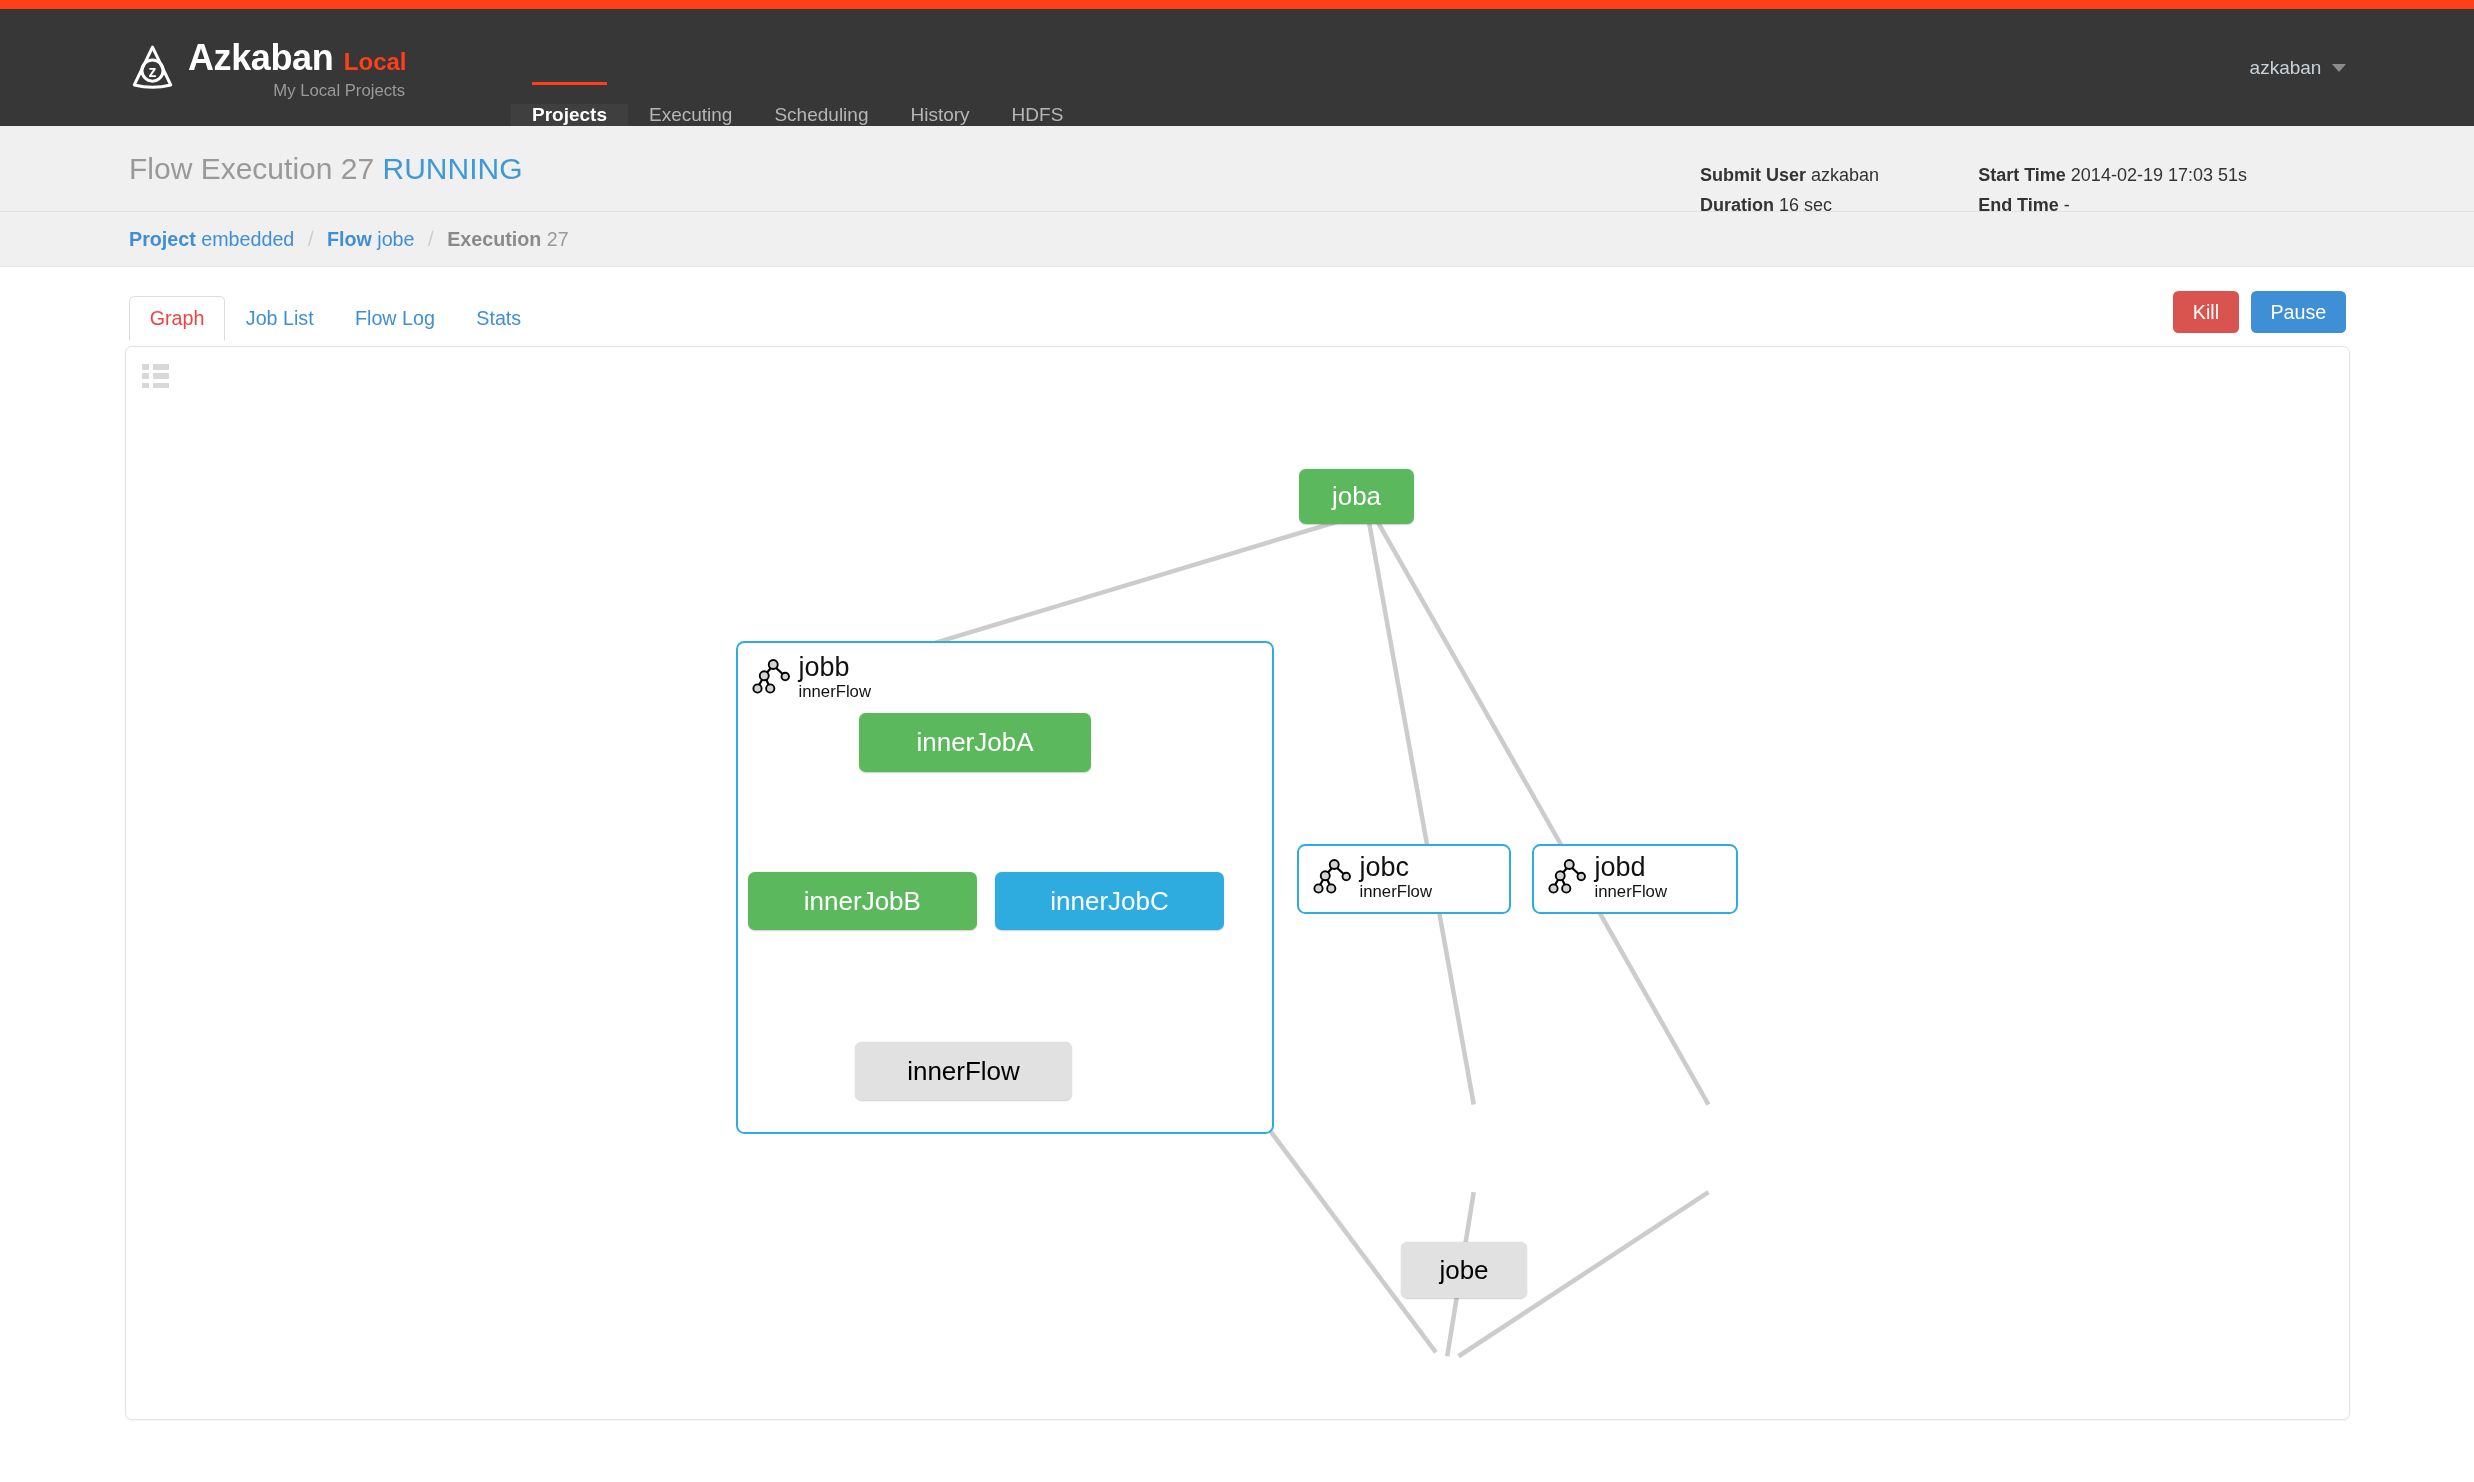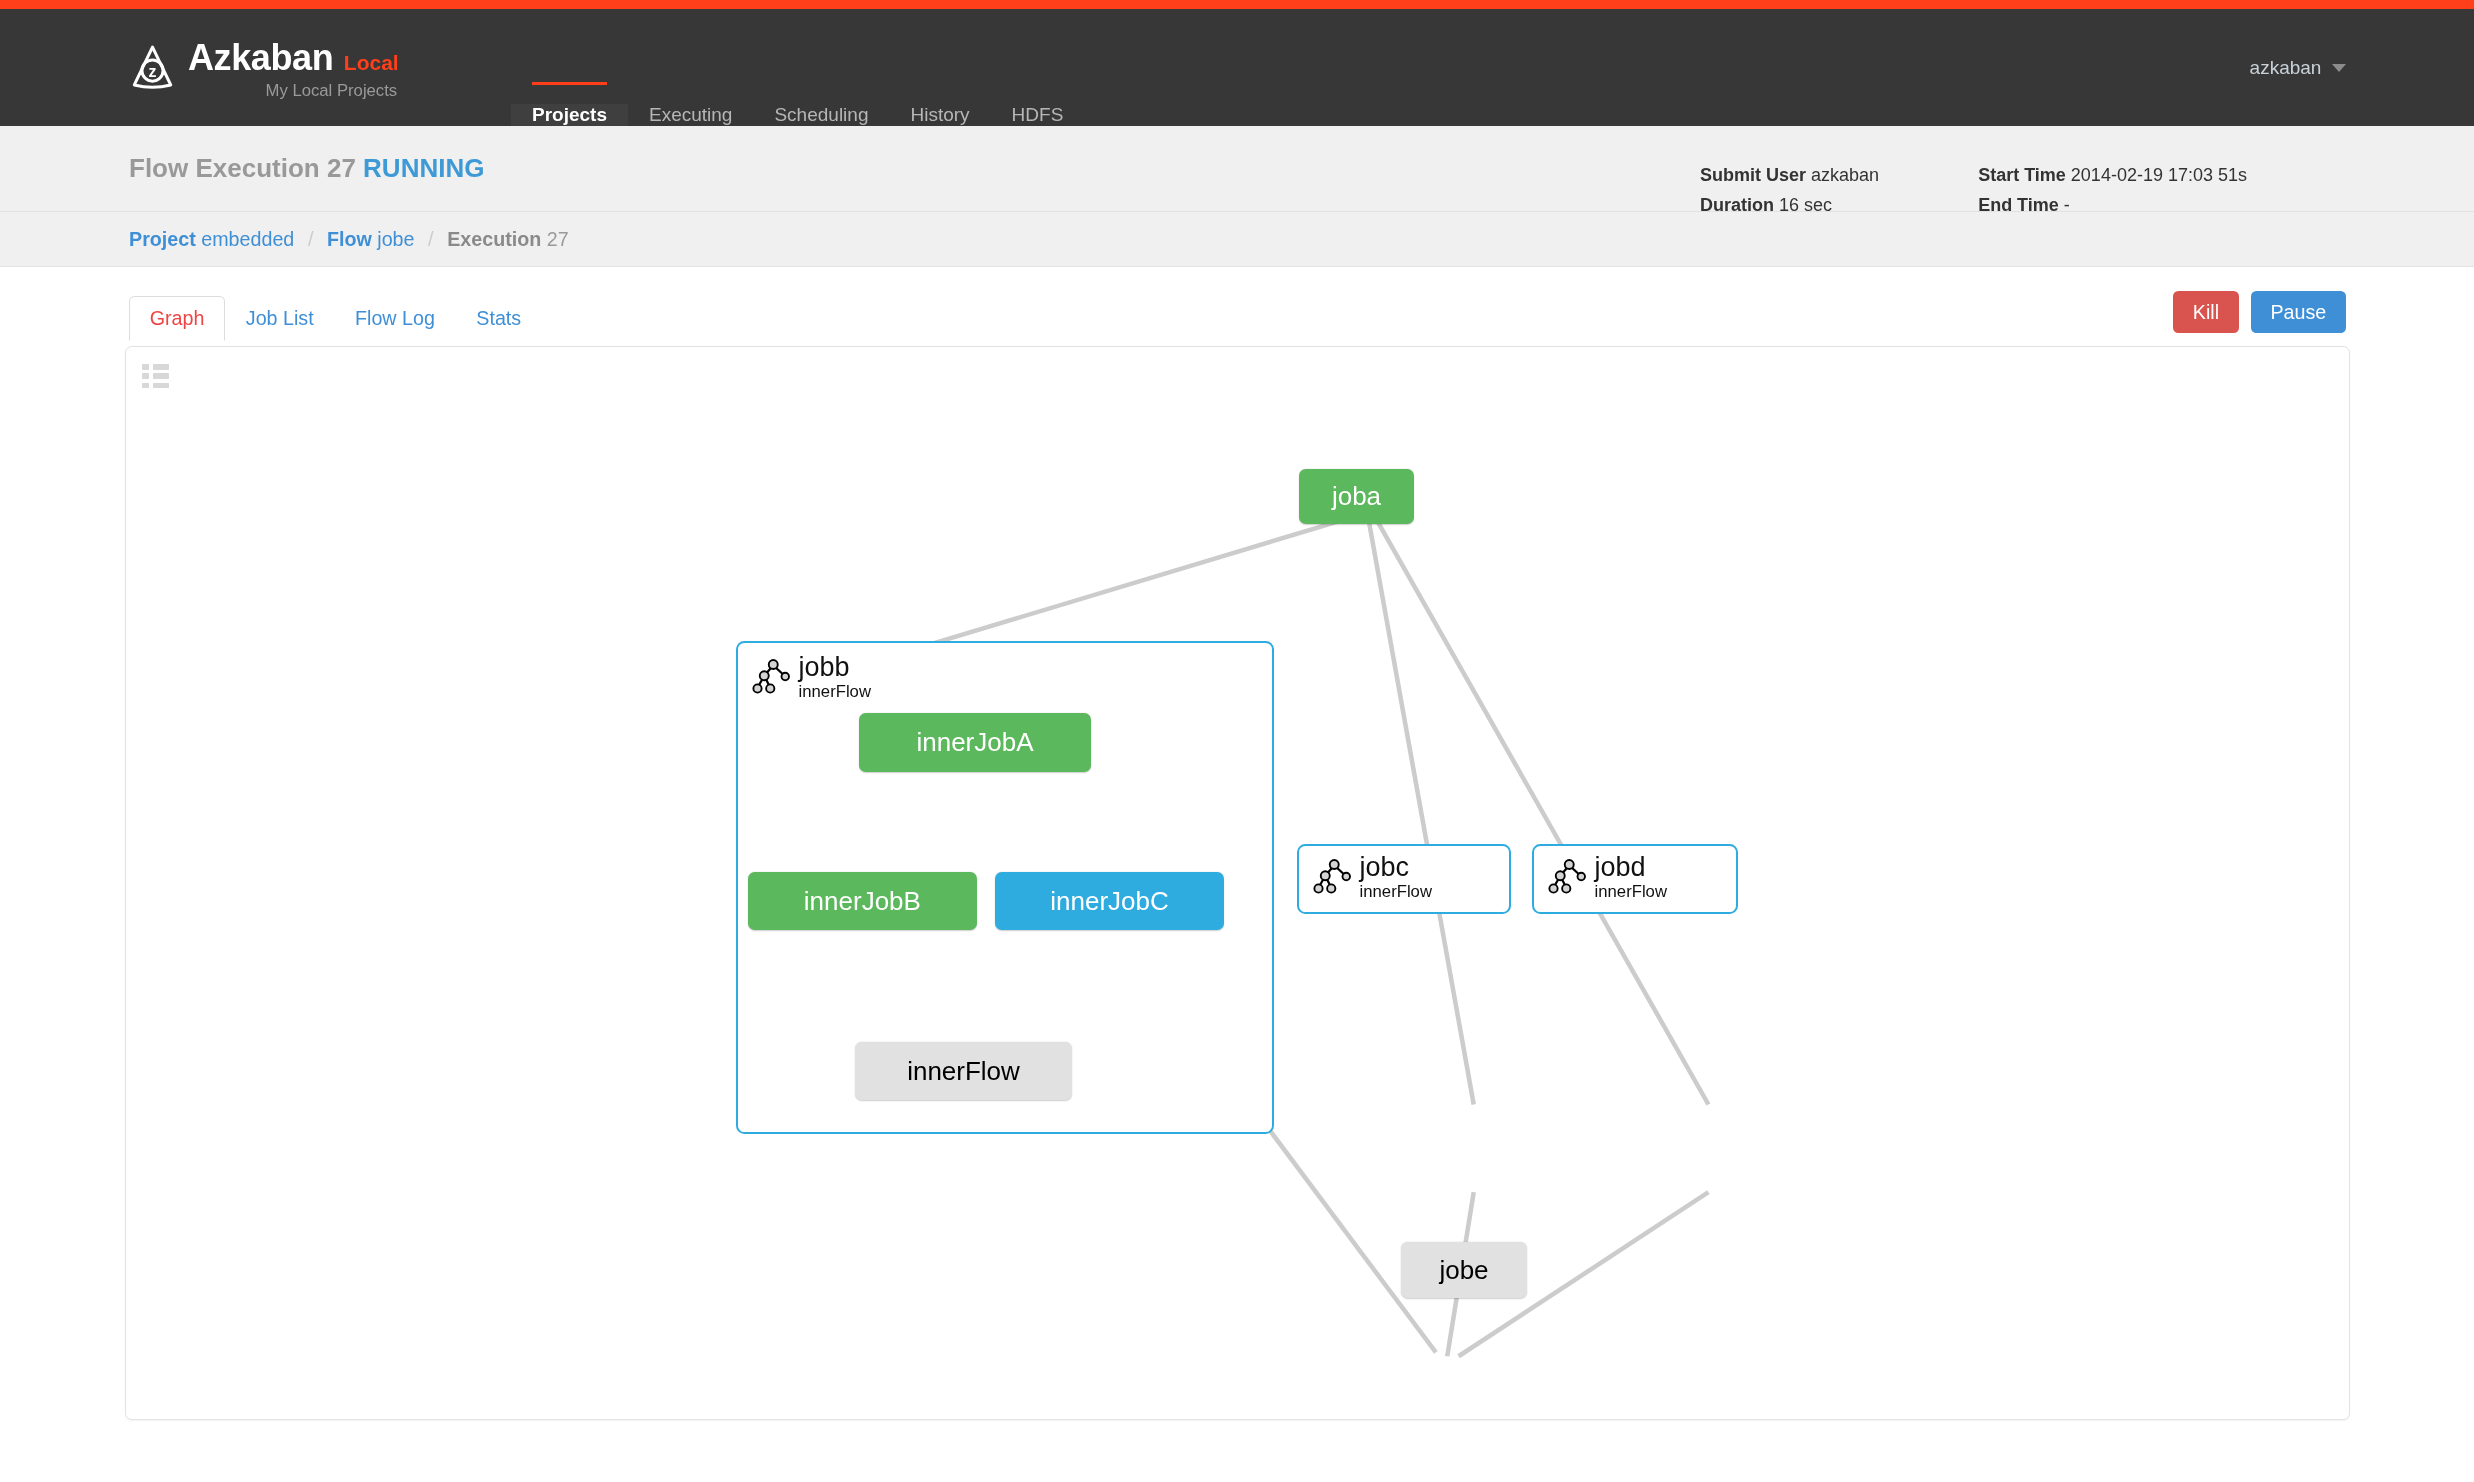--- a/index.html
+++ b/index.html
@@ -21,21 +21,21 @@
     align-items: stretch; position: relative;
   }
   .brand-block {
     width: 511px; display: flex; align-items: center;
     padding-left: 129px; position: relative;
   }
   .brand-logo { width: 47px; height: 47px; margin-right: 12px; flex: none; }
   .brand-text-wrap { position: relative; padding-top: 3px; }
   .brand-line { display: flex; align-items: baseline; }
   .brand-name { color: #ffffff; font-size: 36px; font-weight: bold; letter-spacing: -0.4px; }
-  .brand-tag { color: #ff3f19; font-size: 21px; font-weight: bold; margin-left: 10.6px; }
+  .brand-tag { color: #ff3f19; font-size: 24px; font-weight: bold; margin-left: 10.6px; }
   .brand-sub {
     color: #9a9a9a; font-size: 16.7px; text-align: right; margin-top: 1.5px;
     padding-right: 1.5px;
   }
   .nav-items { display: flex; align-items: flex-end; }
   .nav-item {
     display: flex; align-items: center; padding: 0 21px;
     color: #b6b6b6; font-size: 19px; cursor: pointer; position: relative;
     text-decoration: none;
   }
@@ -53,21 +53,21 @@
     border-left: 7.6px solid transparent; border-right: 7.6px solid transparent;
     border-top: 8.3px solid #8c8c8c;
   }
 
   
   .page-header {
     background: #f0f0f0; border-bottom: 0.8px solid #e2e2e2;
     height: 86px; display: flex; align-items: center;
     padding: 0 129px; position: relative;
   }
-  .page-title { font-size: 26px; color: #999999; font-weight: bold; }
+  .page-title { font-size: 30px; color: #999999; font-weight: normal; }
   .page-title .running { color: #3e9ad6; }
   .meta-wrap { margin-left: auto; display: flex; gap: 99px; padding-right: 99px;}
   .meta-col { font-size: 18px; color: #333333; line-height: 1.62; margin-top: 44px; }
   .meta-col b { font-weight: bold; }
 
   
   .breadcrumb-bar {
     background: #f0f0f0; border-bottom: 0.8px solid #e2e2e2;
     height: 55px; display: flex; align-items: center; padding: 0 129px;
     font-size: 19.7px;

